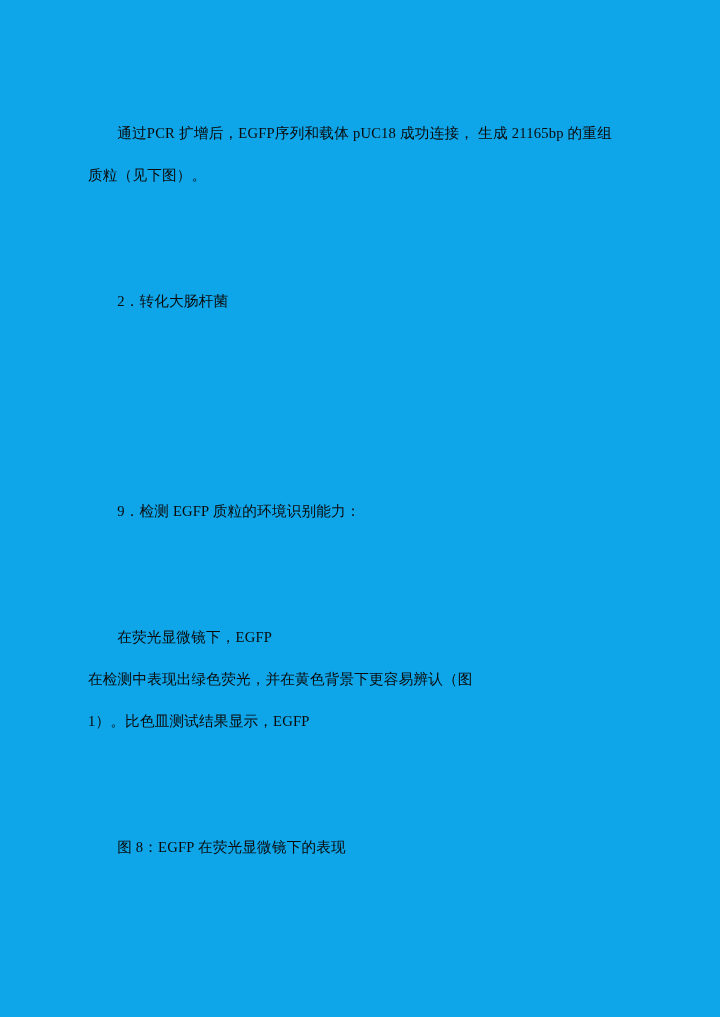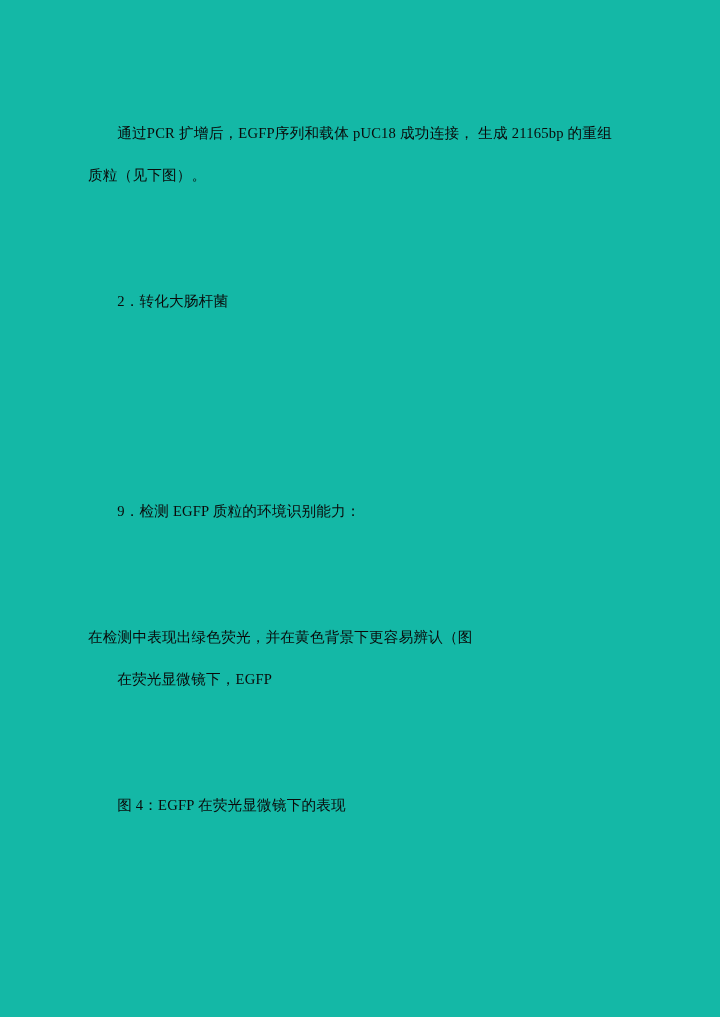--- a/index.html
+++ b/index.html
@@ -11,21 +11,21 @@
     width: 720px;
     height: 1017px;
     font-family: "Liberation Serif", serif;
     color: #000000;
     -webkit-font-smoothing: antialiased;
   }
   .page {
     position: relative;
     width: 720px;
     height: 1017px;
-    background: #14b8a6;
+    background: #0ea5e9;
     box-sizing: border-box;
     padding: 2px;
     overflow: hidden;
   }
   .content {
     position: absolute;
     left: 88px;
     top: 112px;
     width: 524px;
   }
@@ -58,21 +58,22 @@
 
     <div class="spacer-lg"></div>
 
 
     <div class="spacer-lg"></div>
 
     <p class="para indent">9．检测 EGFP 质粒的环境识别能力：</p>
 
     <div class="spacer-lg"></div>
 
+    <p class="para indent">在荧光显微镜下，EGFP</p>
     <p class="para">在检测中表现出绿色荧光，并在黄色背景下更容易辨认（图</p>
-    <p class="para indent">在荧光显微镜下，EGFP</p>
+    <p class="para">1）。比色皿测试结果显示，EGFP</p>
 
     <div class="spacer-lg"></div>
 
-    <p class="para indent">图 4：EGFP 在荧光显微镜下的表现</p>
+    <p class="para indent">图 8：EGFP 在荧光显微镜下的表现</p>
 
   </div>
 </div>
 
 </body></html>

